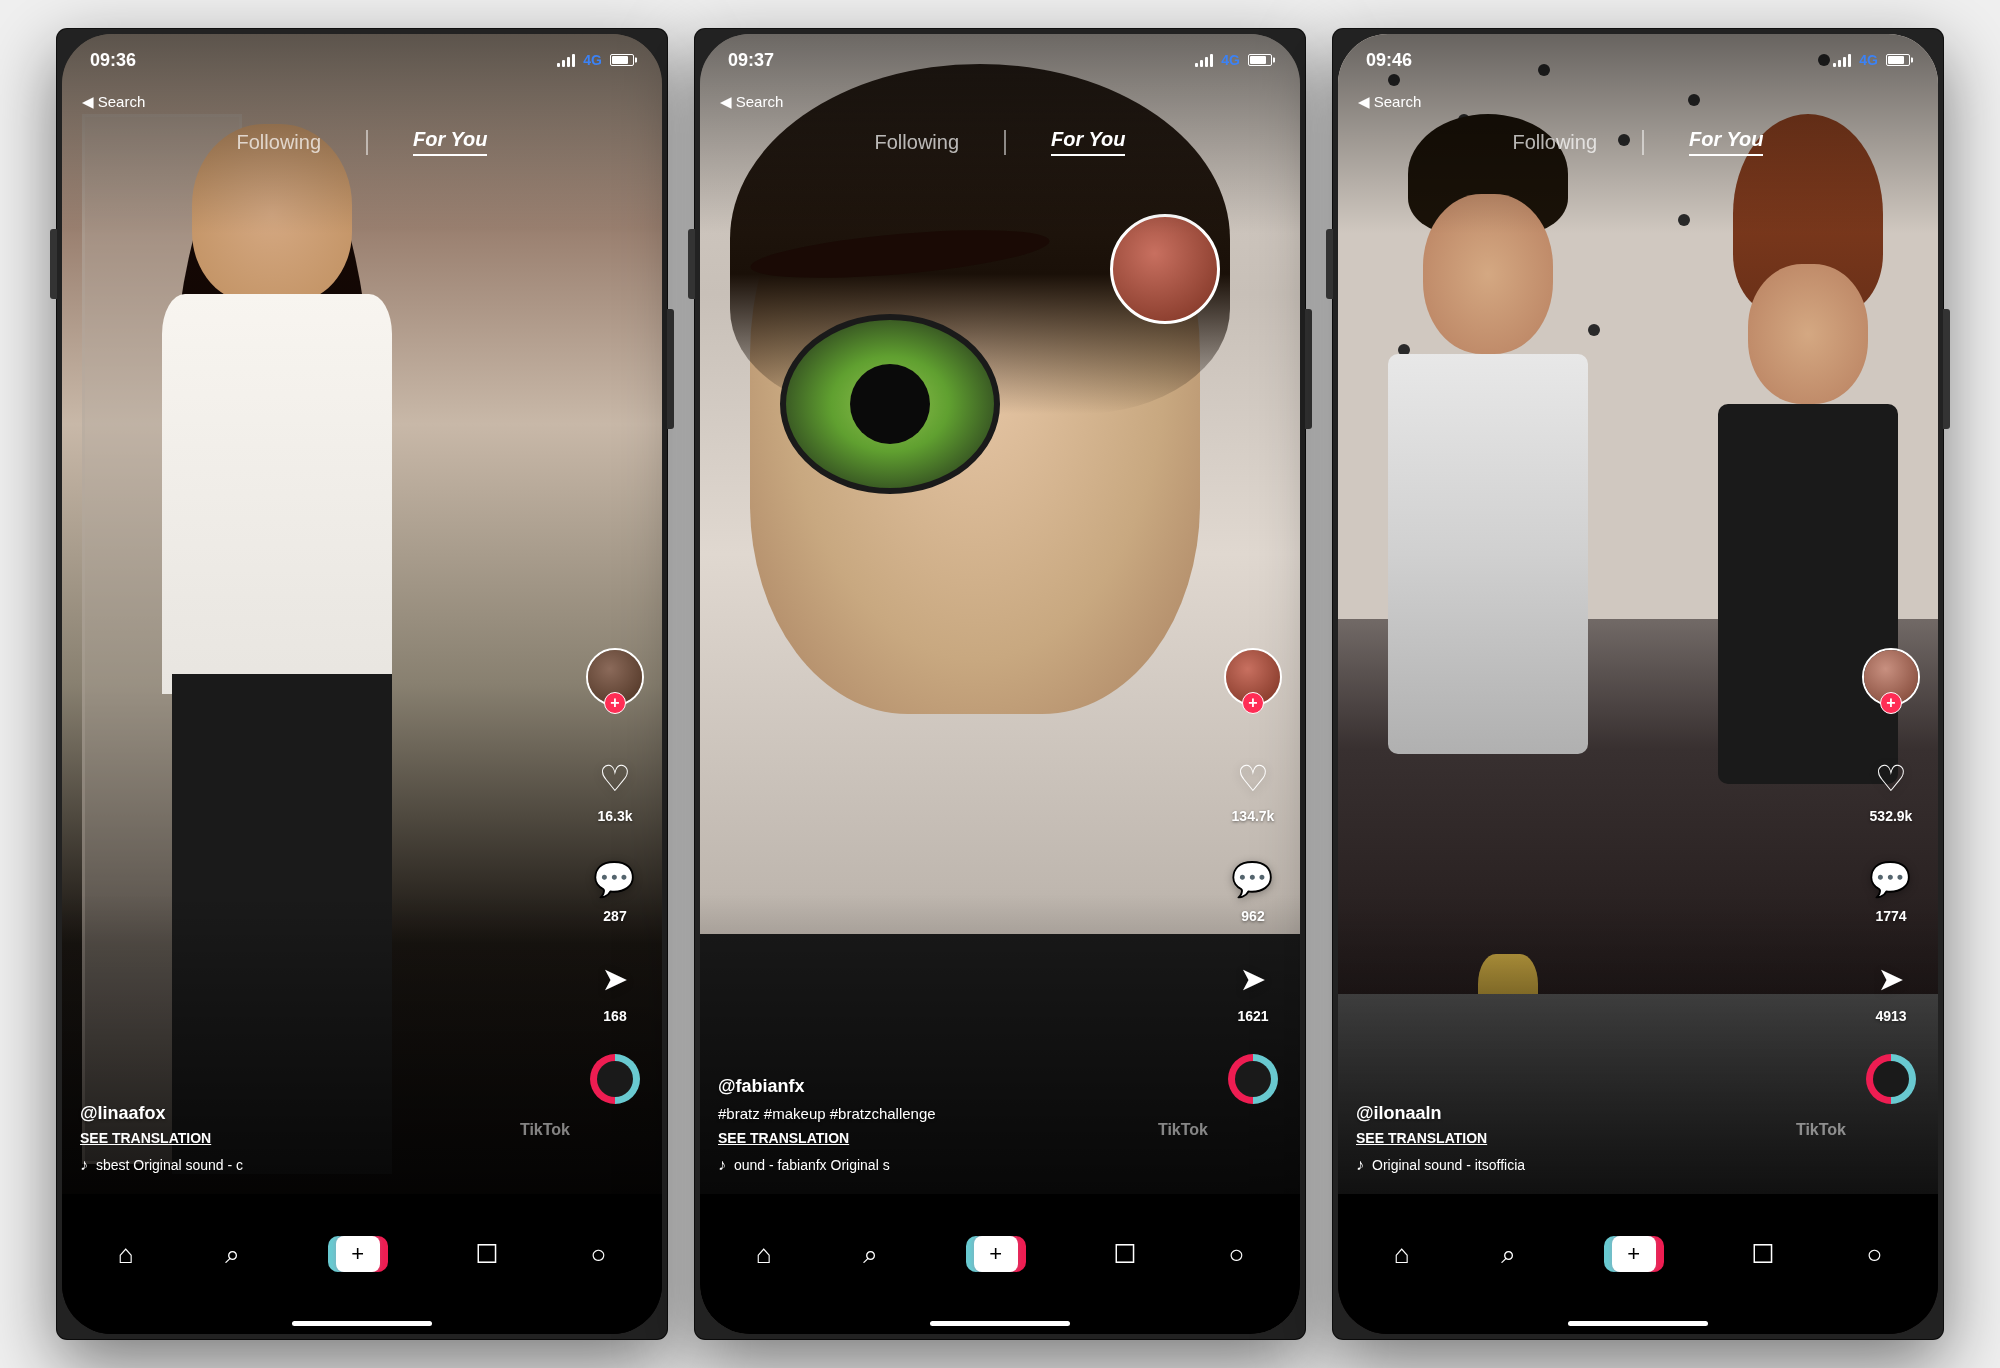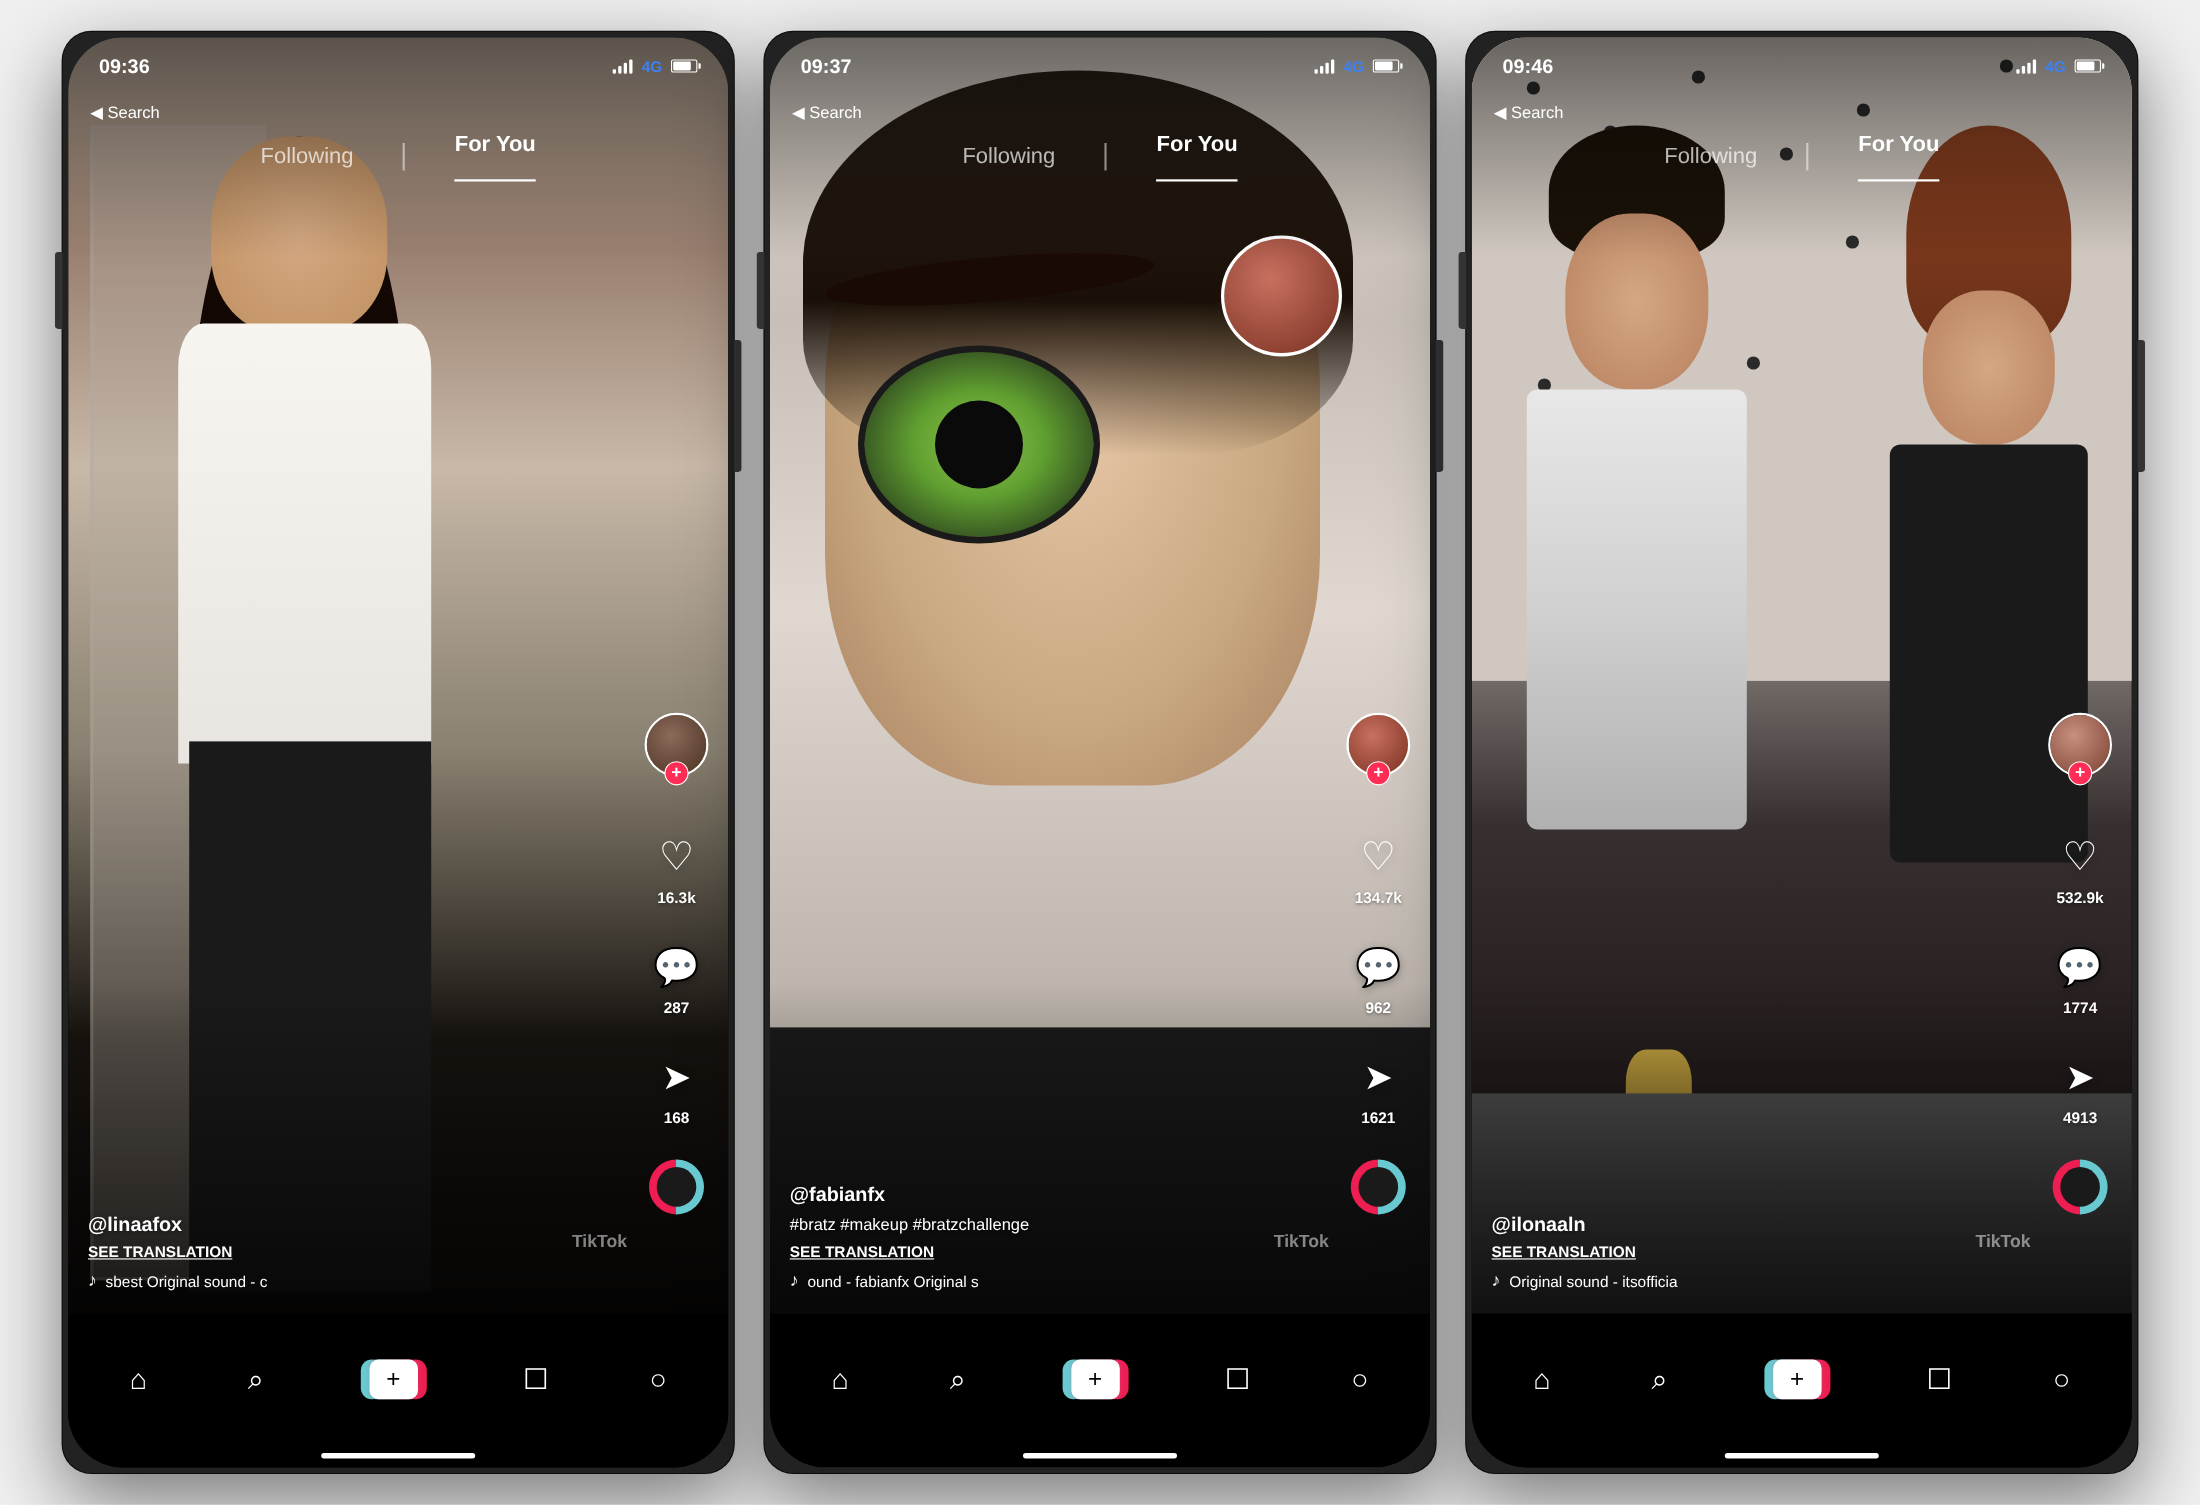--- a/index.html
+++ b/index.html
@@ -125,21 +125,22 @@
     .nav-tab {
       color: rgba(255,255,255,0.7);
       font-size: 20px;
       font-weight: 500;
       cursor: pointer;
     }
     .nav-tab.active {
       color: white;
       font-weight: 700;
       border-bottom: 2px solid white;
-      padding-bottom: 20px;
+      padding-bottom: 3px;
+      font-style: italic;
     }
 
     
     .right-actions {
       position: absolute;
       right: 18px;
       bottom: 230px;
       display: flex;
       flex-direction: column;
       align-items: center;
@@ -382,21 +383,21 @@
       position: absolute;
       bottom: 140px; left: 0; right: 0;
       height: 300px;
       background: linear-gradient(to top, rgba(0,0,0,0.7) 0%, transparent 100%);
       z-index: 5;
     }
 
     .phone-outer {
       width: 610px;
       height: 1310px;
-      border-radius: 26px;
+      border-radius: 10px;
       background: #222;
       padding: 5px;
       box-shadow: 0 25px 70px rgba(0,0,0,0.5), 0 0 0 1px #111;
       position: relative;
     }
     .phone-inner {
       width: 100%;
       height: 100%;
       border-radius: 50px;
       overflow: hidden;

